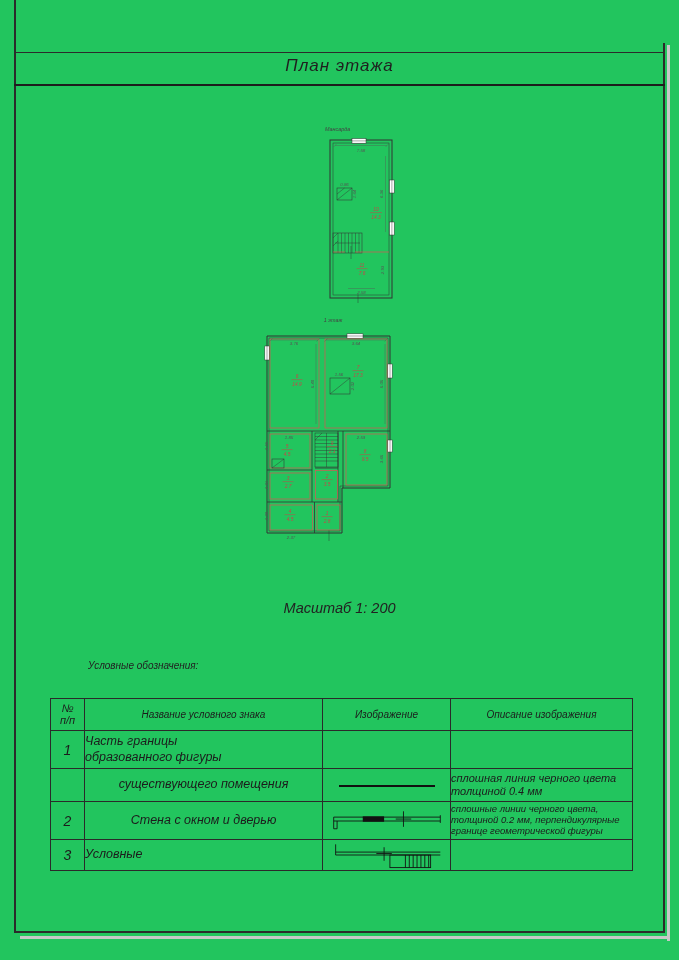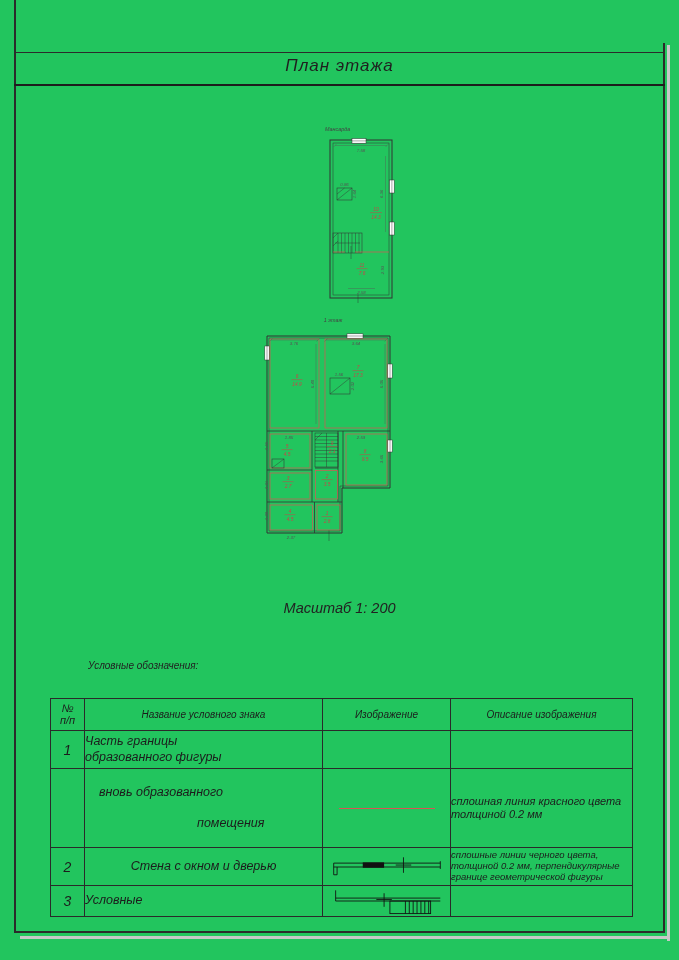--- a/index.html
+++ b/index.html
@@ -303,33 +303,30 @@
     </tr>
 
     <tr style="height:38px">
       <td class="c-num">1</td>
       <td class="c-name">Часть границы
 образованного фигуры</td>
       <td class="c-img"></td>
       <td class="c-desc"></td>
     </tr>
 
-
-    <tr style="height:32px">
+    <tr style="height:33px">
       <td class="c-num"></td>
-      <td class="c-name">
-        <span class="nm-l1">вновь образованного</span>
-        <span class="nm-l2">помещения</span>
+      <td class="c-name c-name-center">существующего помещения</td>
+      <td class="c-img">
+        <span class="sline-black" style="border-top-width:2px;border-top-color:#111"></span>
       </td>
-      <td class="c-img">
-        <span class="sline-red"></span>
-      </td>
-      <td class="c-desc">сплошная линия красного цвета
-толщиной 0.2 мм</td>
-    </tr>
+      <td class="c-desc">сплошная линия черного цвета
+толщиной 0.4 мм</td>
+    </tr>
+
 
     <tr style="height:38px">
       <td class="c-num">2</td>
       <td class="c-name c-name-center">Стена с окном и дверью</td>
       <td class="c-img">
         <svg class="symsvg" width="126" height="26" viewBox="0 0 130 26">
           <g class="sym">
             <line x1="10" y1="9" x2="120" y2="9"></line>
             <line x1="10" y1="13" x2="120" y2="13"></line>
             <line x1="120" y1="7" x2="120" y2="15"></line>

